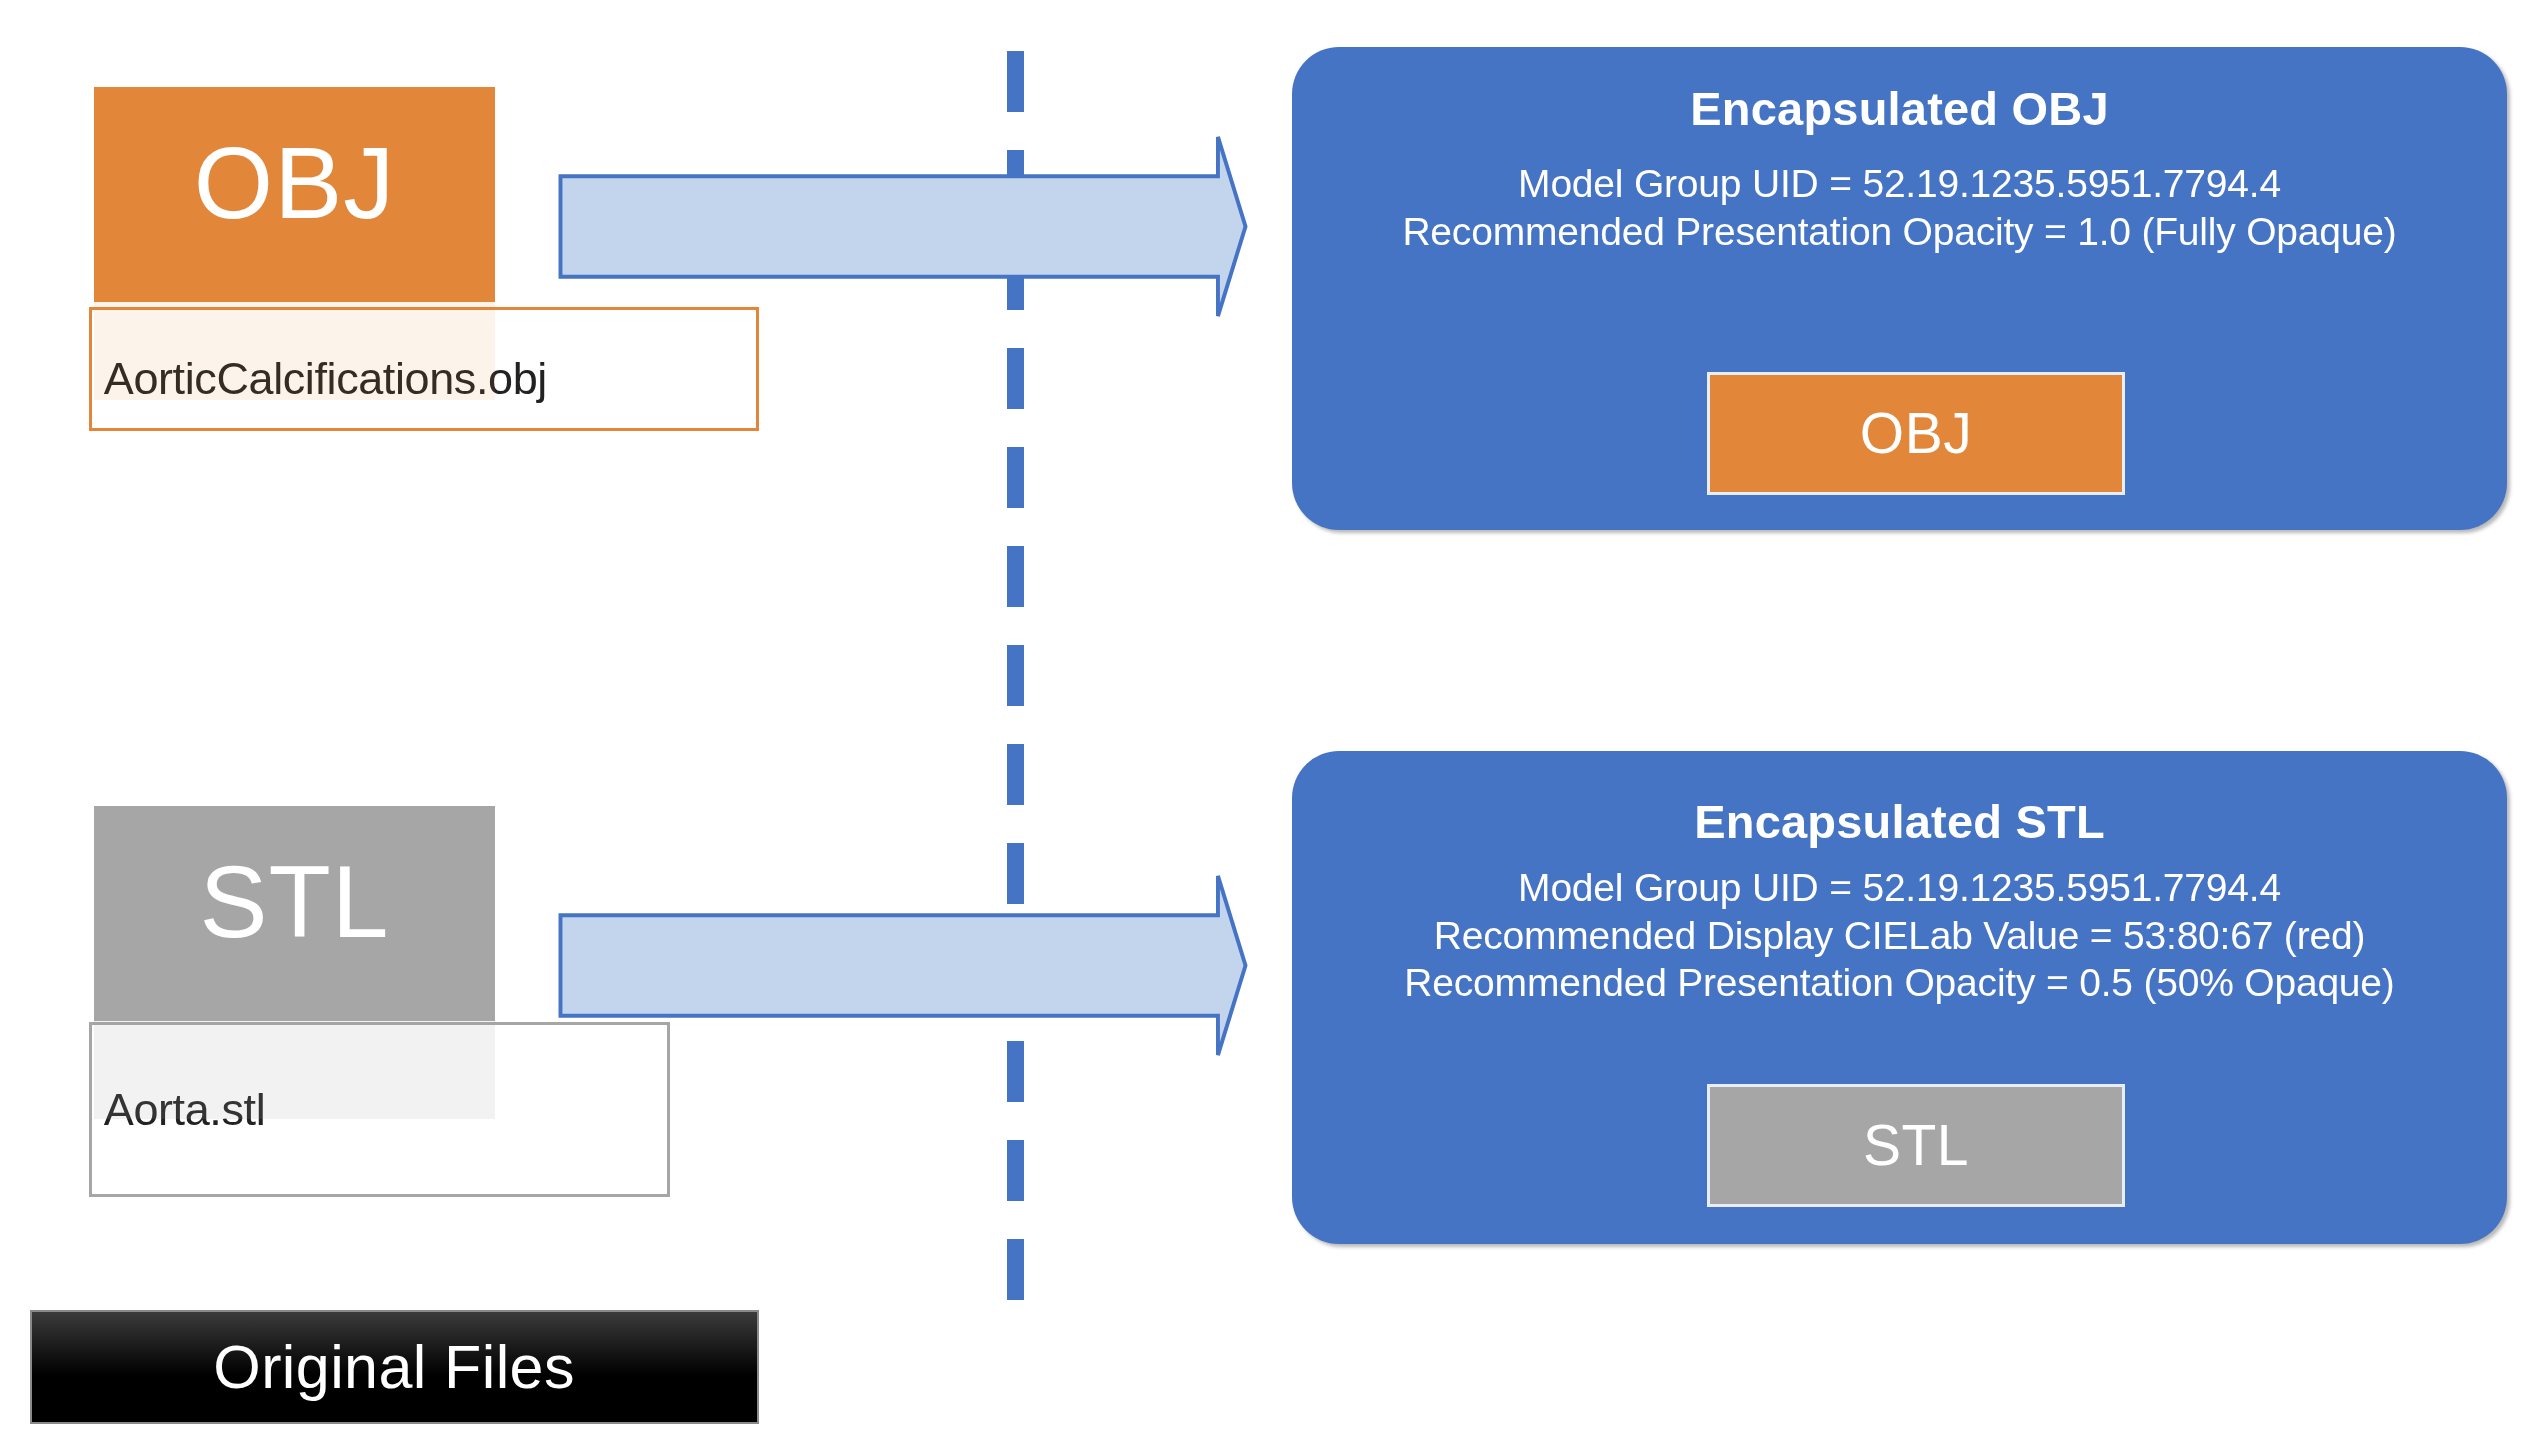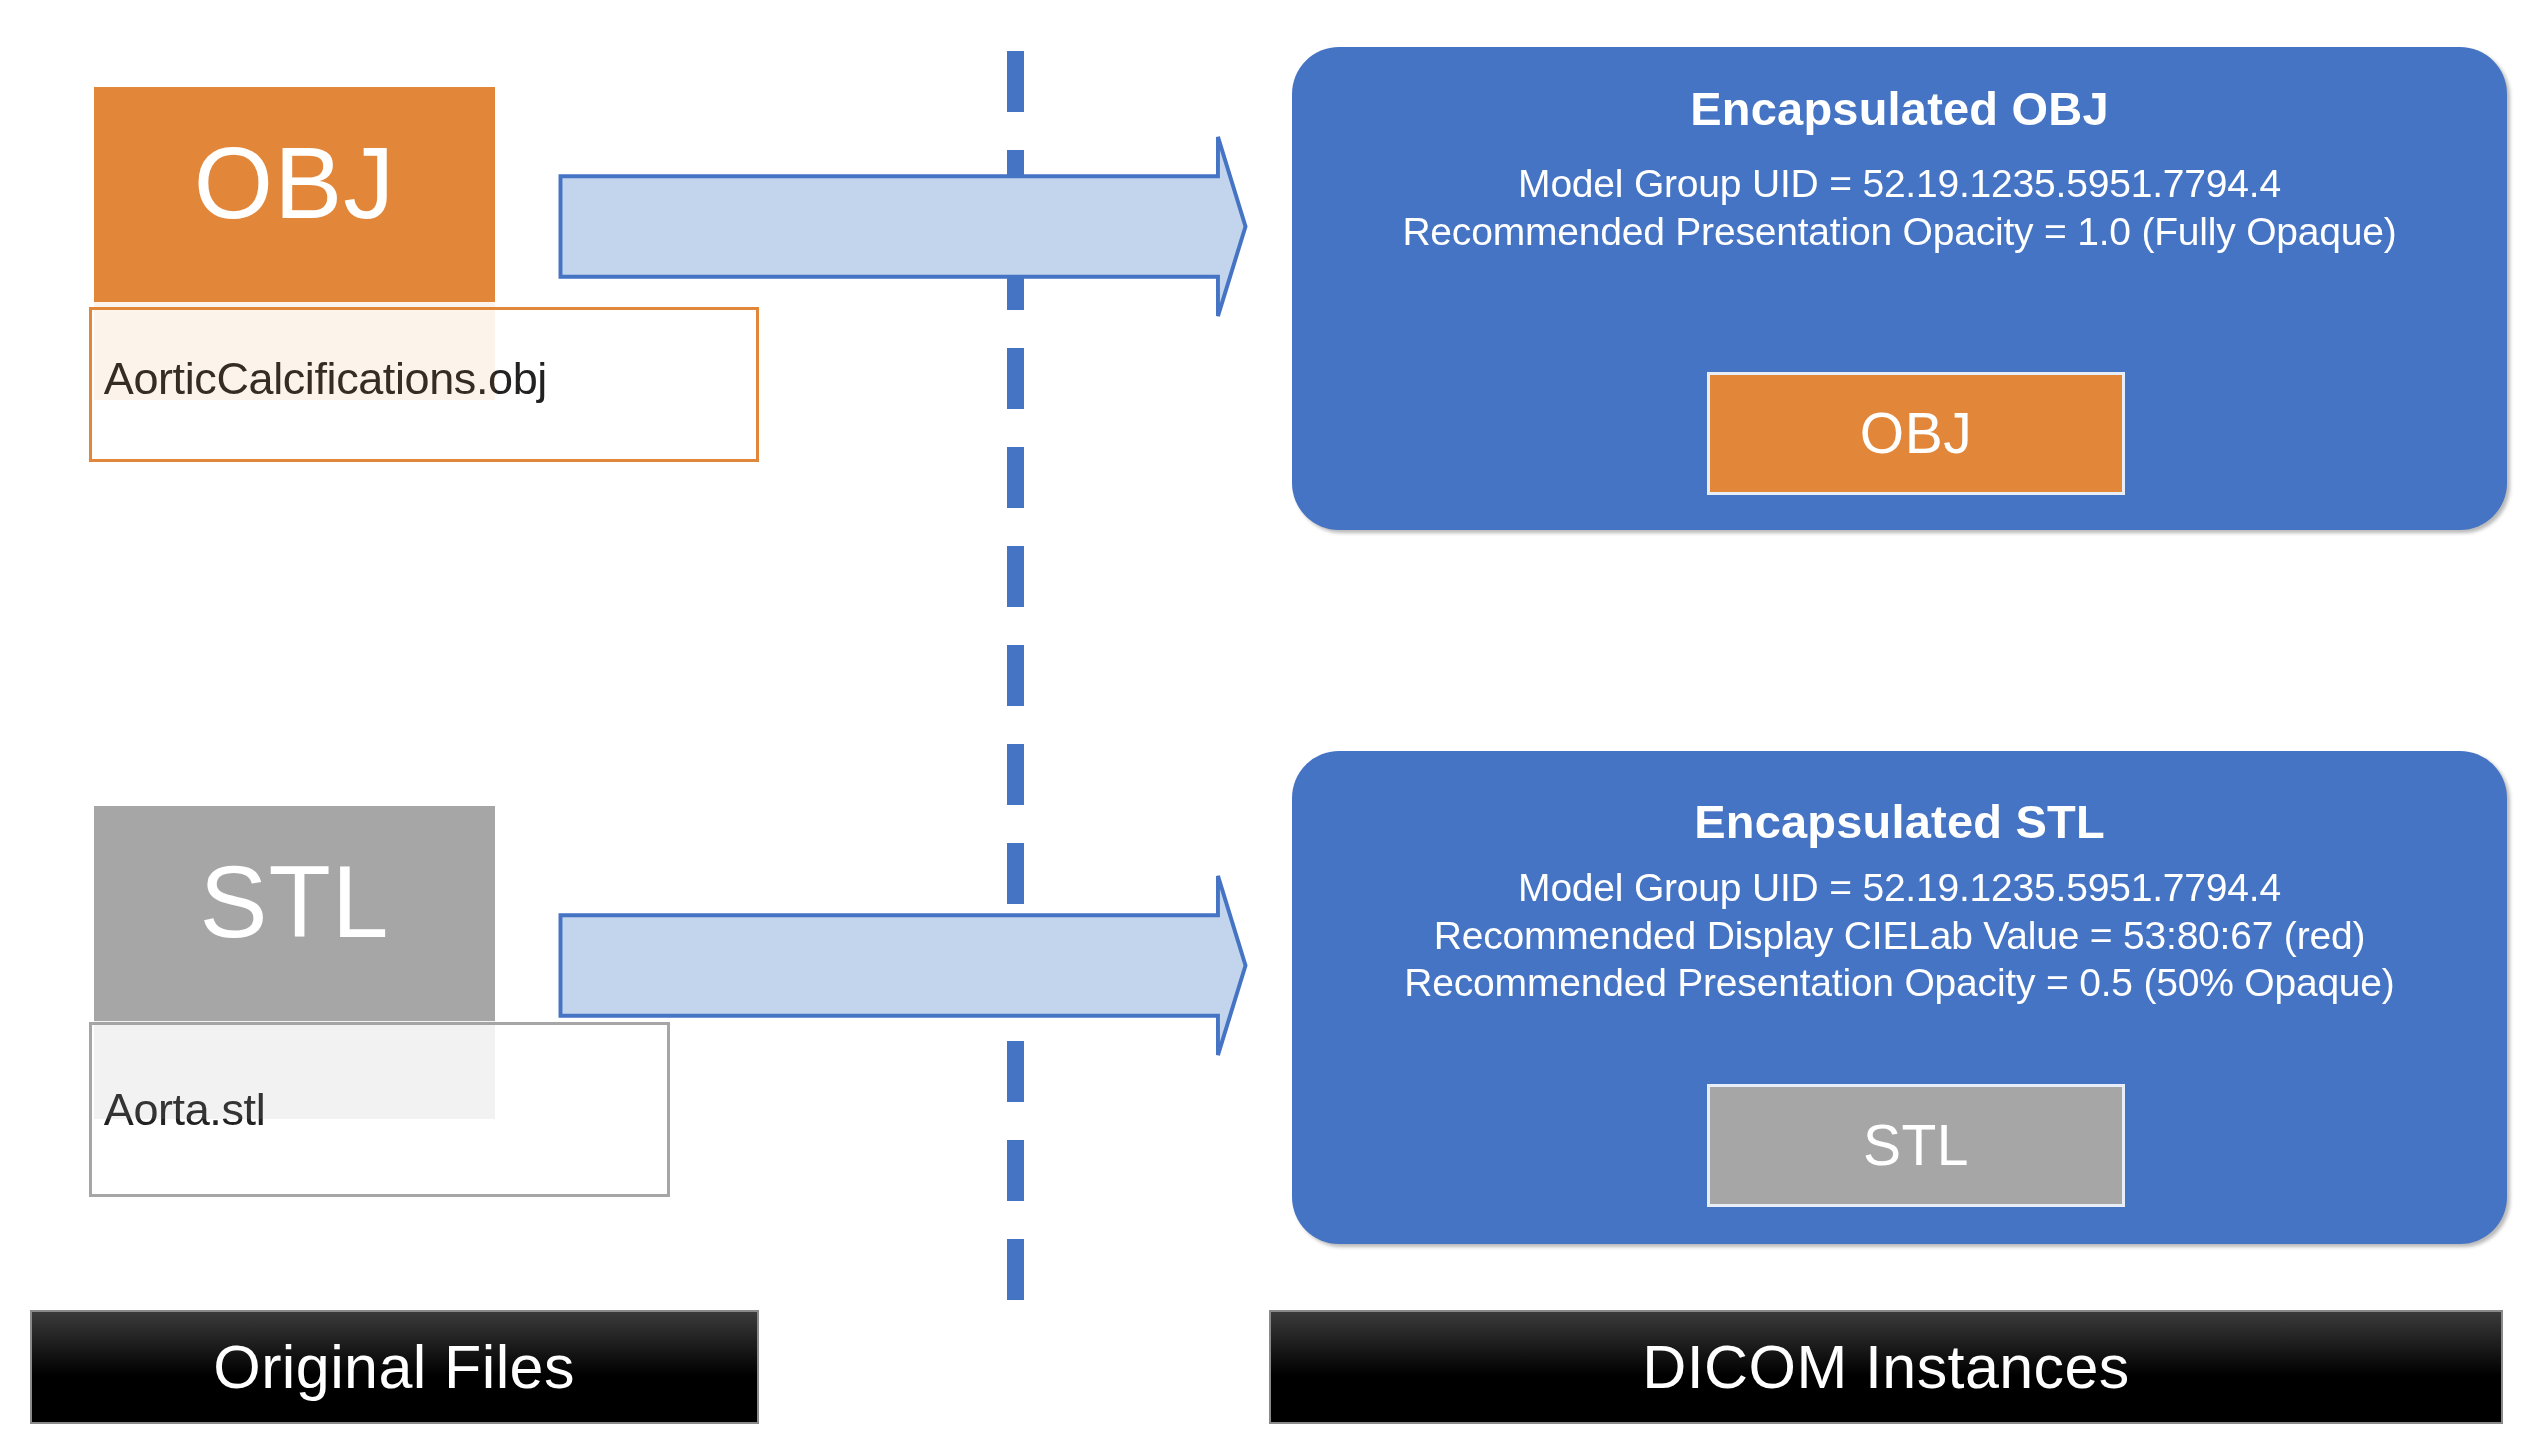--- a/index.html
+++ b/index.html
@@ -159,21 +159,21 @@
 </style>
 </head>
 <body>
 
 <div id="canvas">
 
   <div class="divider"></div>
 
   <div class="file-group" style="left:0; top:0; width:788px; height:493px;">
 
-    <div class="file-name-box obj" style="left:89px; top:307px; width:670px; height:155px;">
+    <div class="file-name-box obj" style="left:89px; top:307px; width:670px; height:124px;">
       <div class="file-name-text" style="top:43px;">AorticCalcifications.obj</div>
     </div>
 
     <div class="file-tile obj" style="left:94px; top:87px; width:401px; height:313px;">
       <div class="tile-solid"></div>
       <div class="tile-fade"></div>
       <div class="file-tile-label">OBJ</div>
     </div>
   </div>
 
@@ -222,18 +222,15 @@
     </div>
     <div class="panel-badge stl" style="left:415px; top:333px; width:418px; height:123px;">
       <div class="panel-badge-label">STL</div>
     </div>
   </div>
 
   <div class="banner" style="left:29.6px; top:1310px; width:729px; height:114px;">
     <div class="banner-label">Original Files</div>
   </div>
 
-  <div class="banner" style="left:1269px; top:1310px; width:1234px; height:114px;">
-    <div class="banner-label">DICOM Instances</div>
-  </div>
 
 </div>
 
 
 </body></html>

